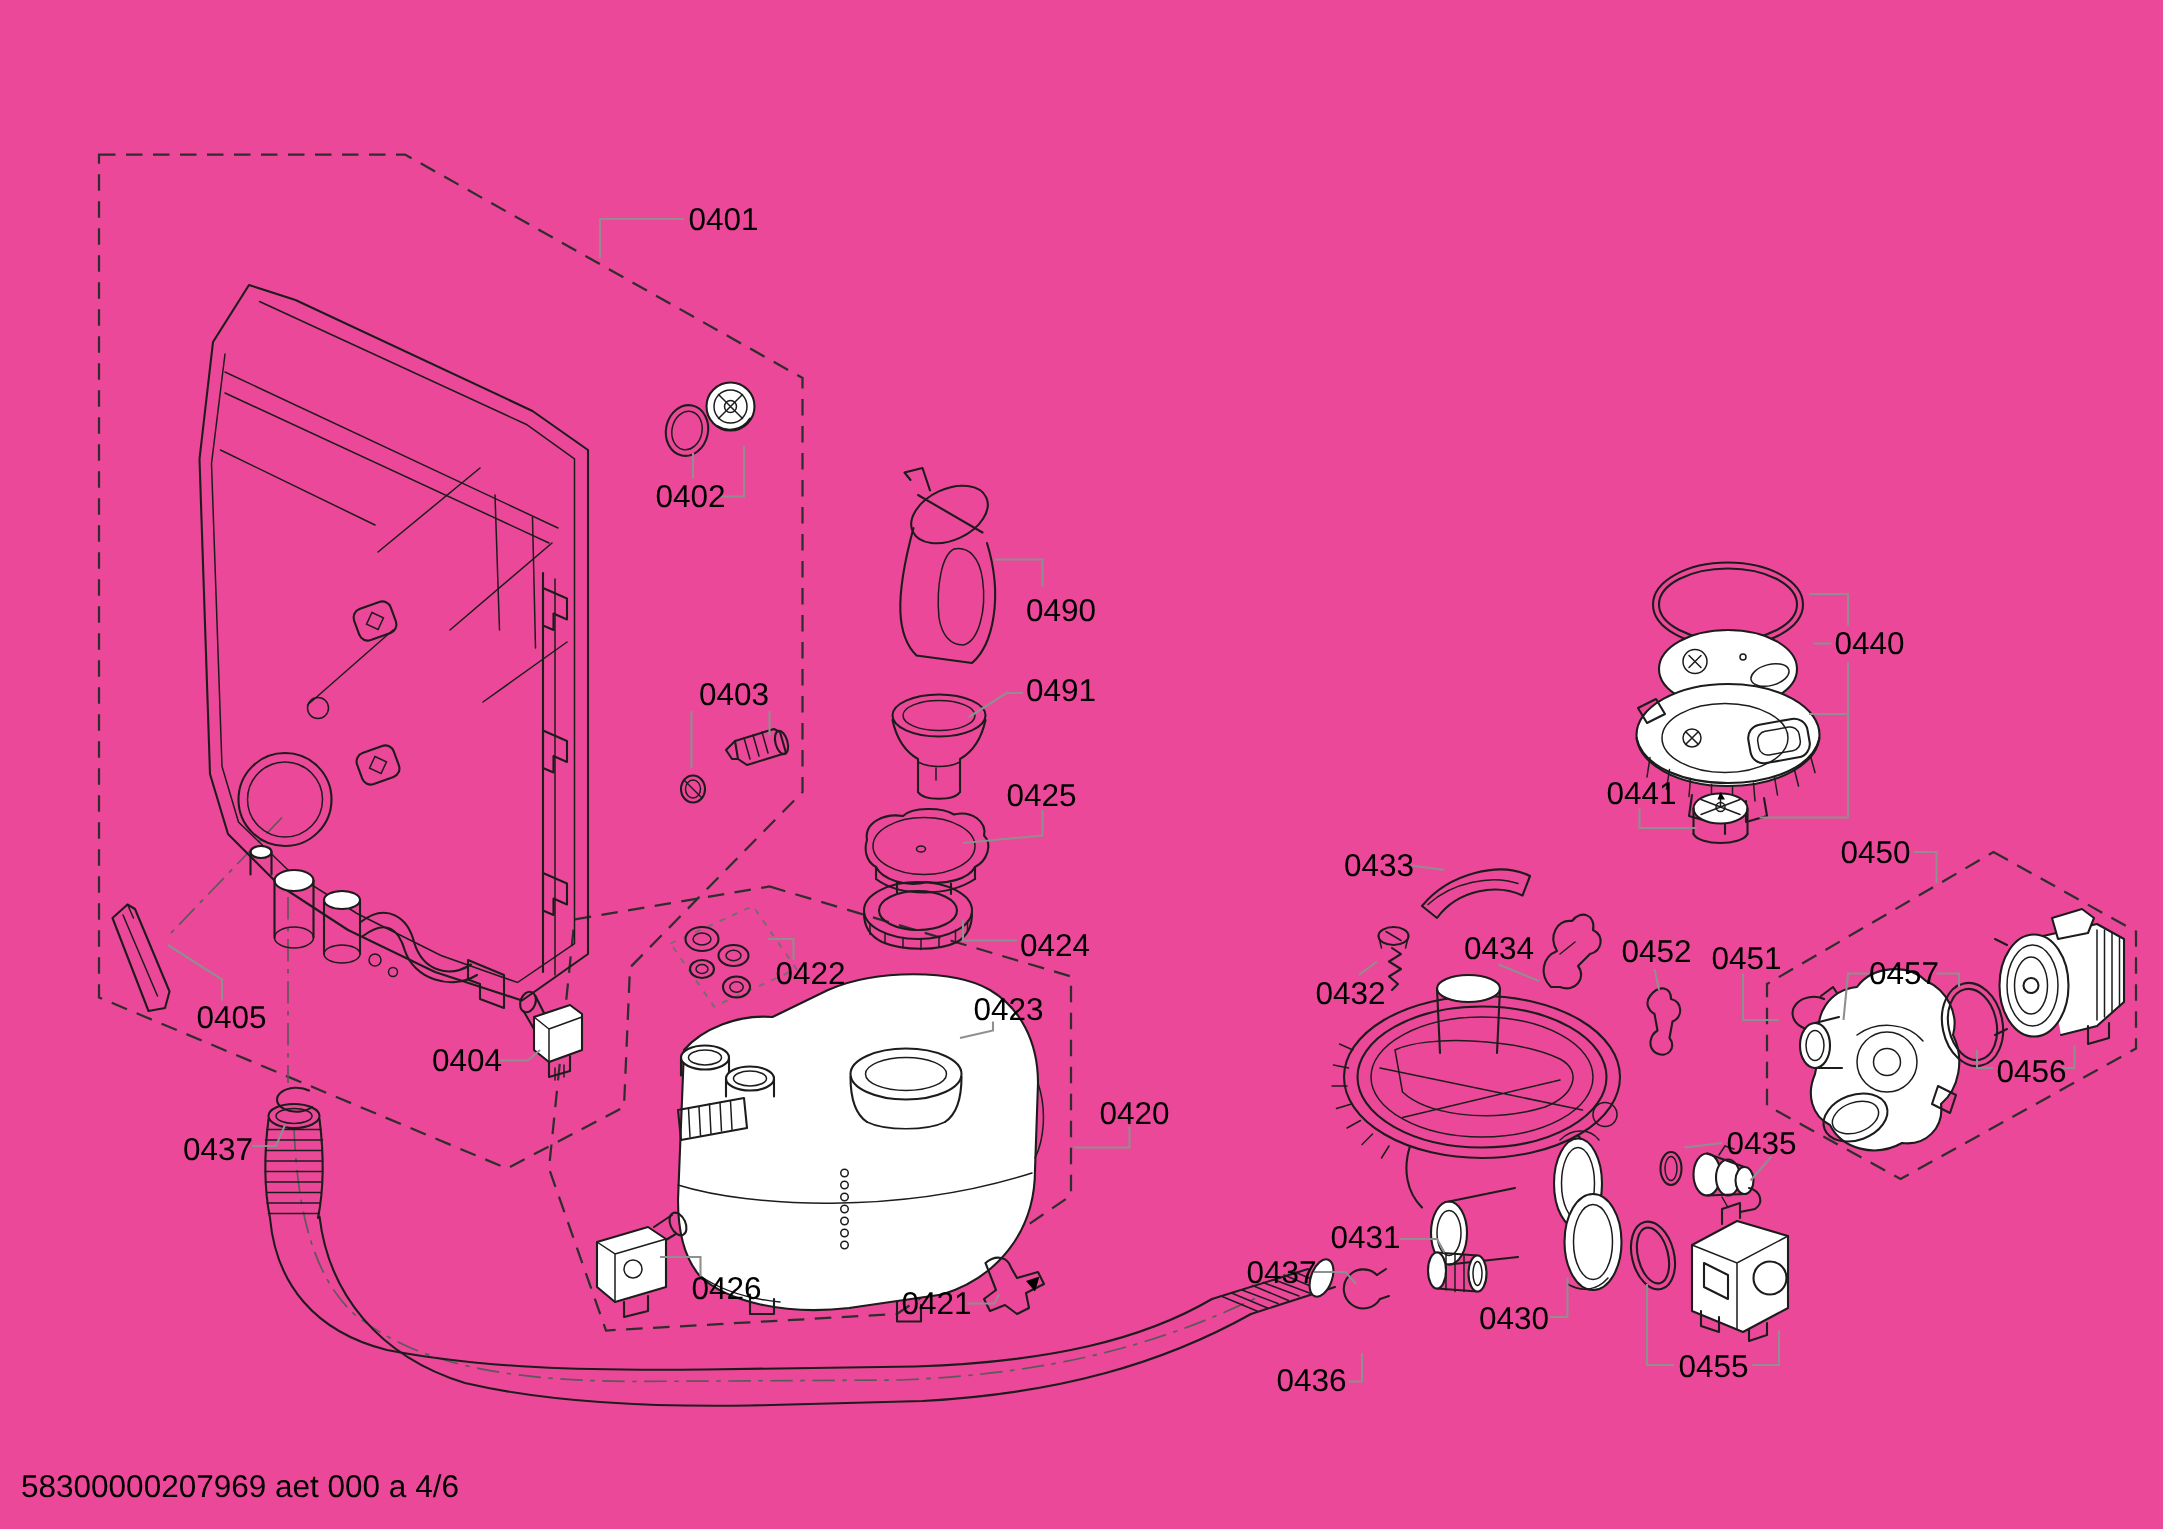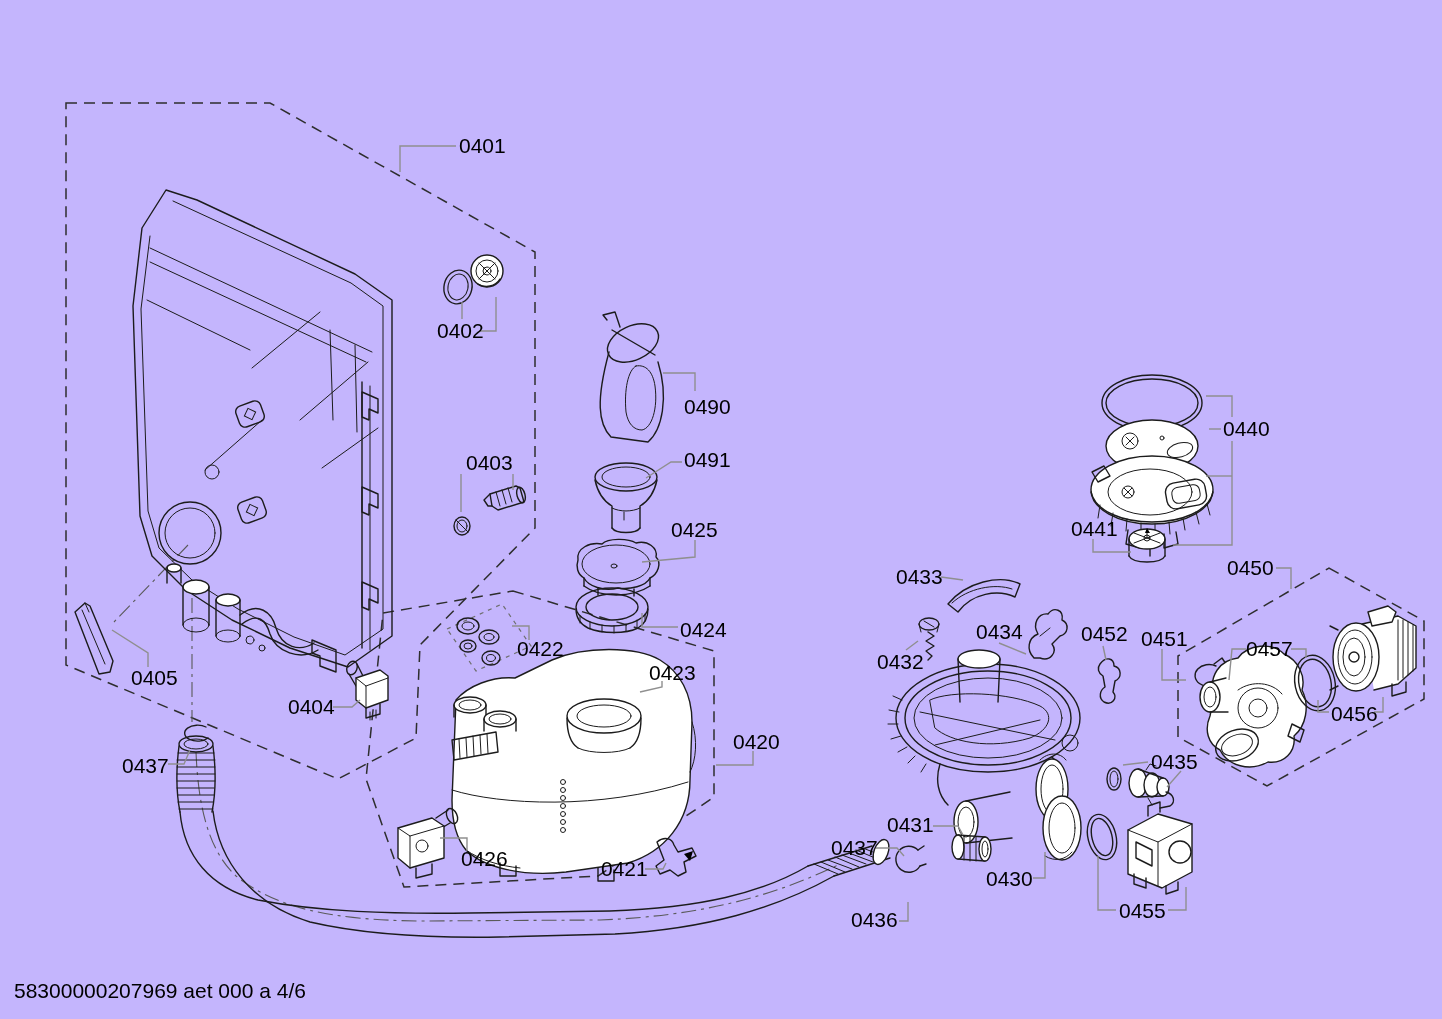--- a/index.html
+++ b/index.html
@@ -1,16 +1,16 @@
 <!DOCTYPE html>
 <html><head>
 <meta charset="utf-8">
 <style>
   html,body{margin:0;padding:0;background:#ffffff;}
-  .page{position:relative;width:1442px;height:1019px;background:#c4b5fd;overflow:hidden;
+  .page{position:relative;width:1442px;height:1019px;background:#ec4899;overflow:hidden;
         font-family:"Liberation Sans", sans-serif;}
   svg{position:absolute;top:0;left:0;}
   .part   {stroke:#1c1c1c;stroke-width:1.4;fill:none;stroke-linejoin:round;stroke-linecap:round;}
   .partw  {stroke:#1c1c1c;stroke-width:1.4;fill:#ffffff;stroke-linejoin:round;stroke-linecap:round;}
   .thin   {stroke:#1c1c1c;stroke-width:1;fill:none;stroke-linecap:round;}
   .leader {stroke:#8f8f8f;stroke-width:1.4;fill:none;}
   .dashbox{stroke:#2e2e2e;stroke-width:1.5;fill:none;stroke-dasharray:11 7;}
   .dotbox {stroke:#6f6f6f;stroke-width:1.2;fill:none;stroke-dasharray:4 5;}
   .phantom{stroke:#5a5a5a;stroke-width:1.1;fill:none;stroke-dasharray:15 5 3 5;}
   .lbl    {font-size:21px;fill:#000000;font-family:"Liberation Sans", sans-serif;}

